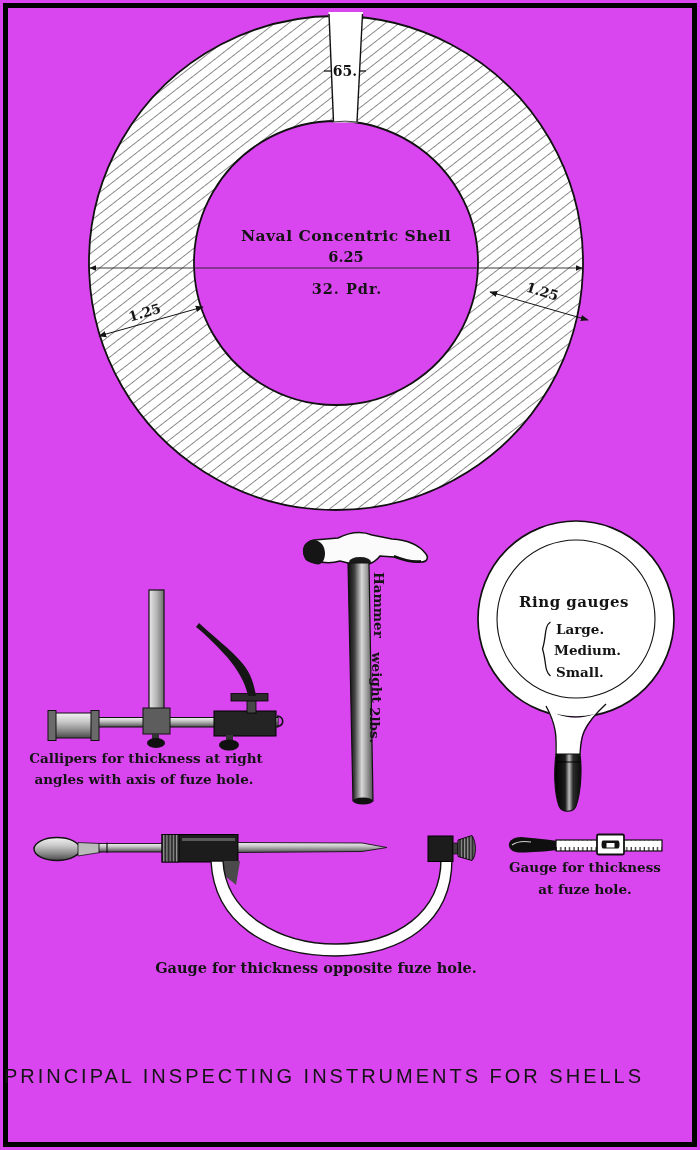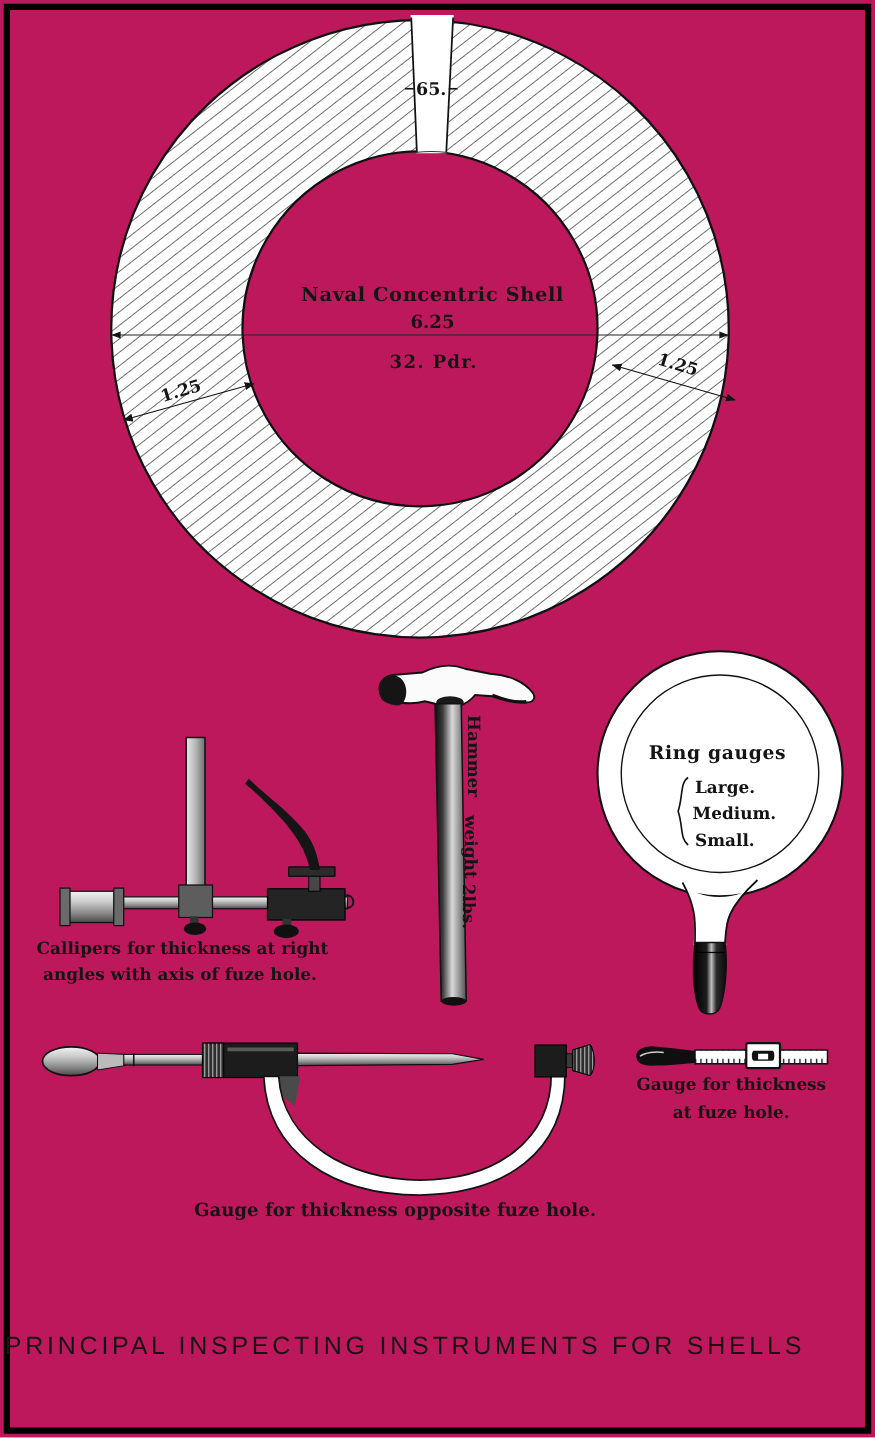--- a/index.html
+++ b/index.html
@@ -1,16 +1,16 @@
 <!DOCTYPE html>
 <html><head>
 <meta charset="utf-8">
 <style>
   html,body{margin:0;padding:0;background:#fff;}
-  .page{position:relative;width:700px;height:1150px;background:#be185d;overflow:hidden;
+  .page{position:relative;width:700px;height:1150px;background:#d946ef;overflow:hidden;
         font-family:"DejaVu Serif",serif;}
   svg{position:absolute;left:0;top:0;}
   text{fill:#141414;}
   .serifb{font-family:"DejaVu Serif",serif;font-weight:bold;}
   .plate-title{font-family:"Liberation Sans",sans-serif;letter-spacing:3px;}
 </style>
 </head>
 <body>
 
 <div class="page">

